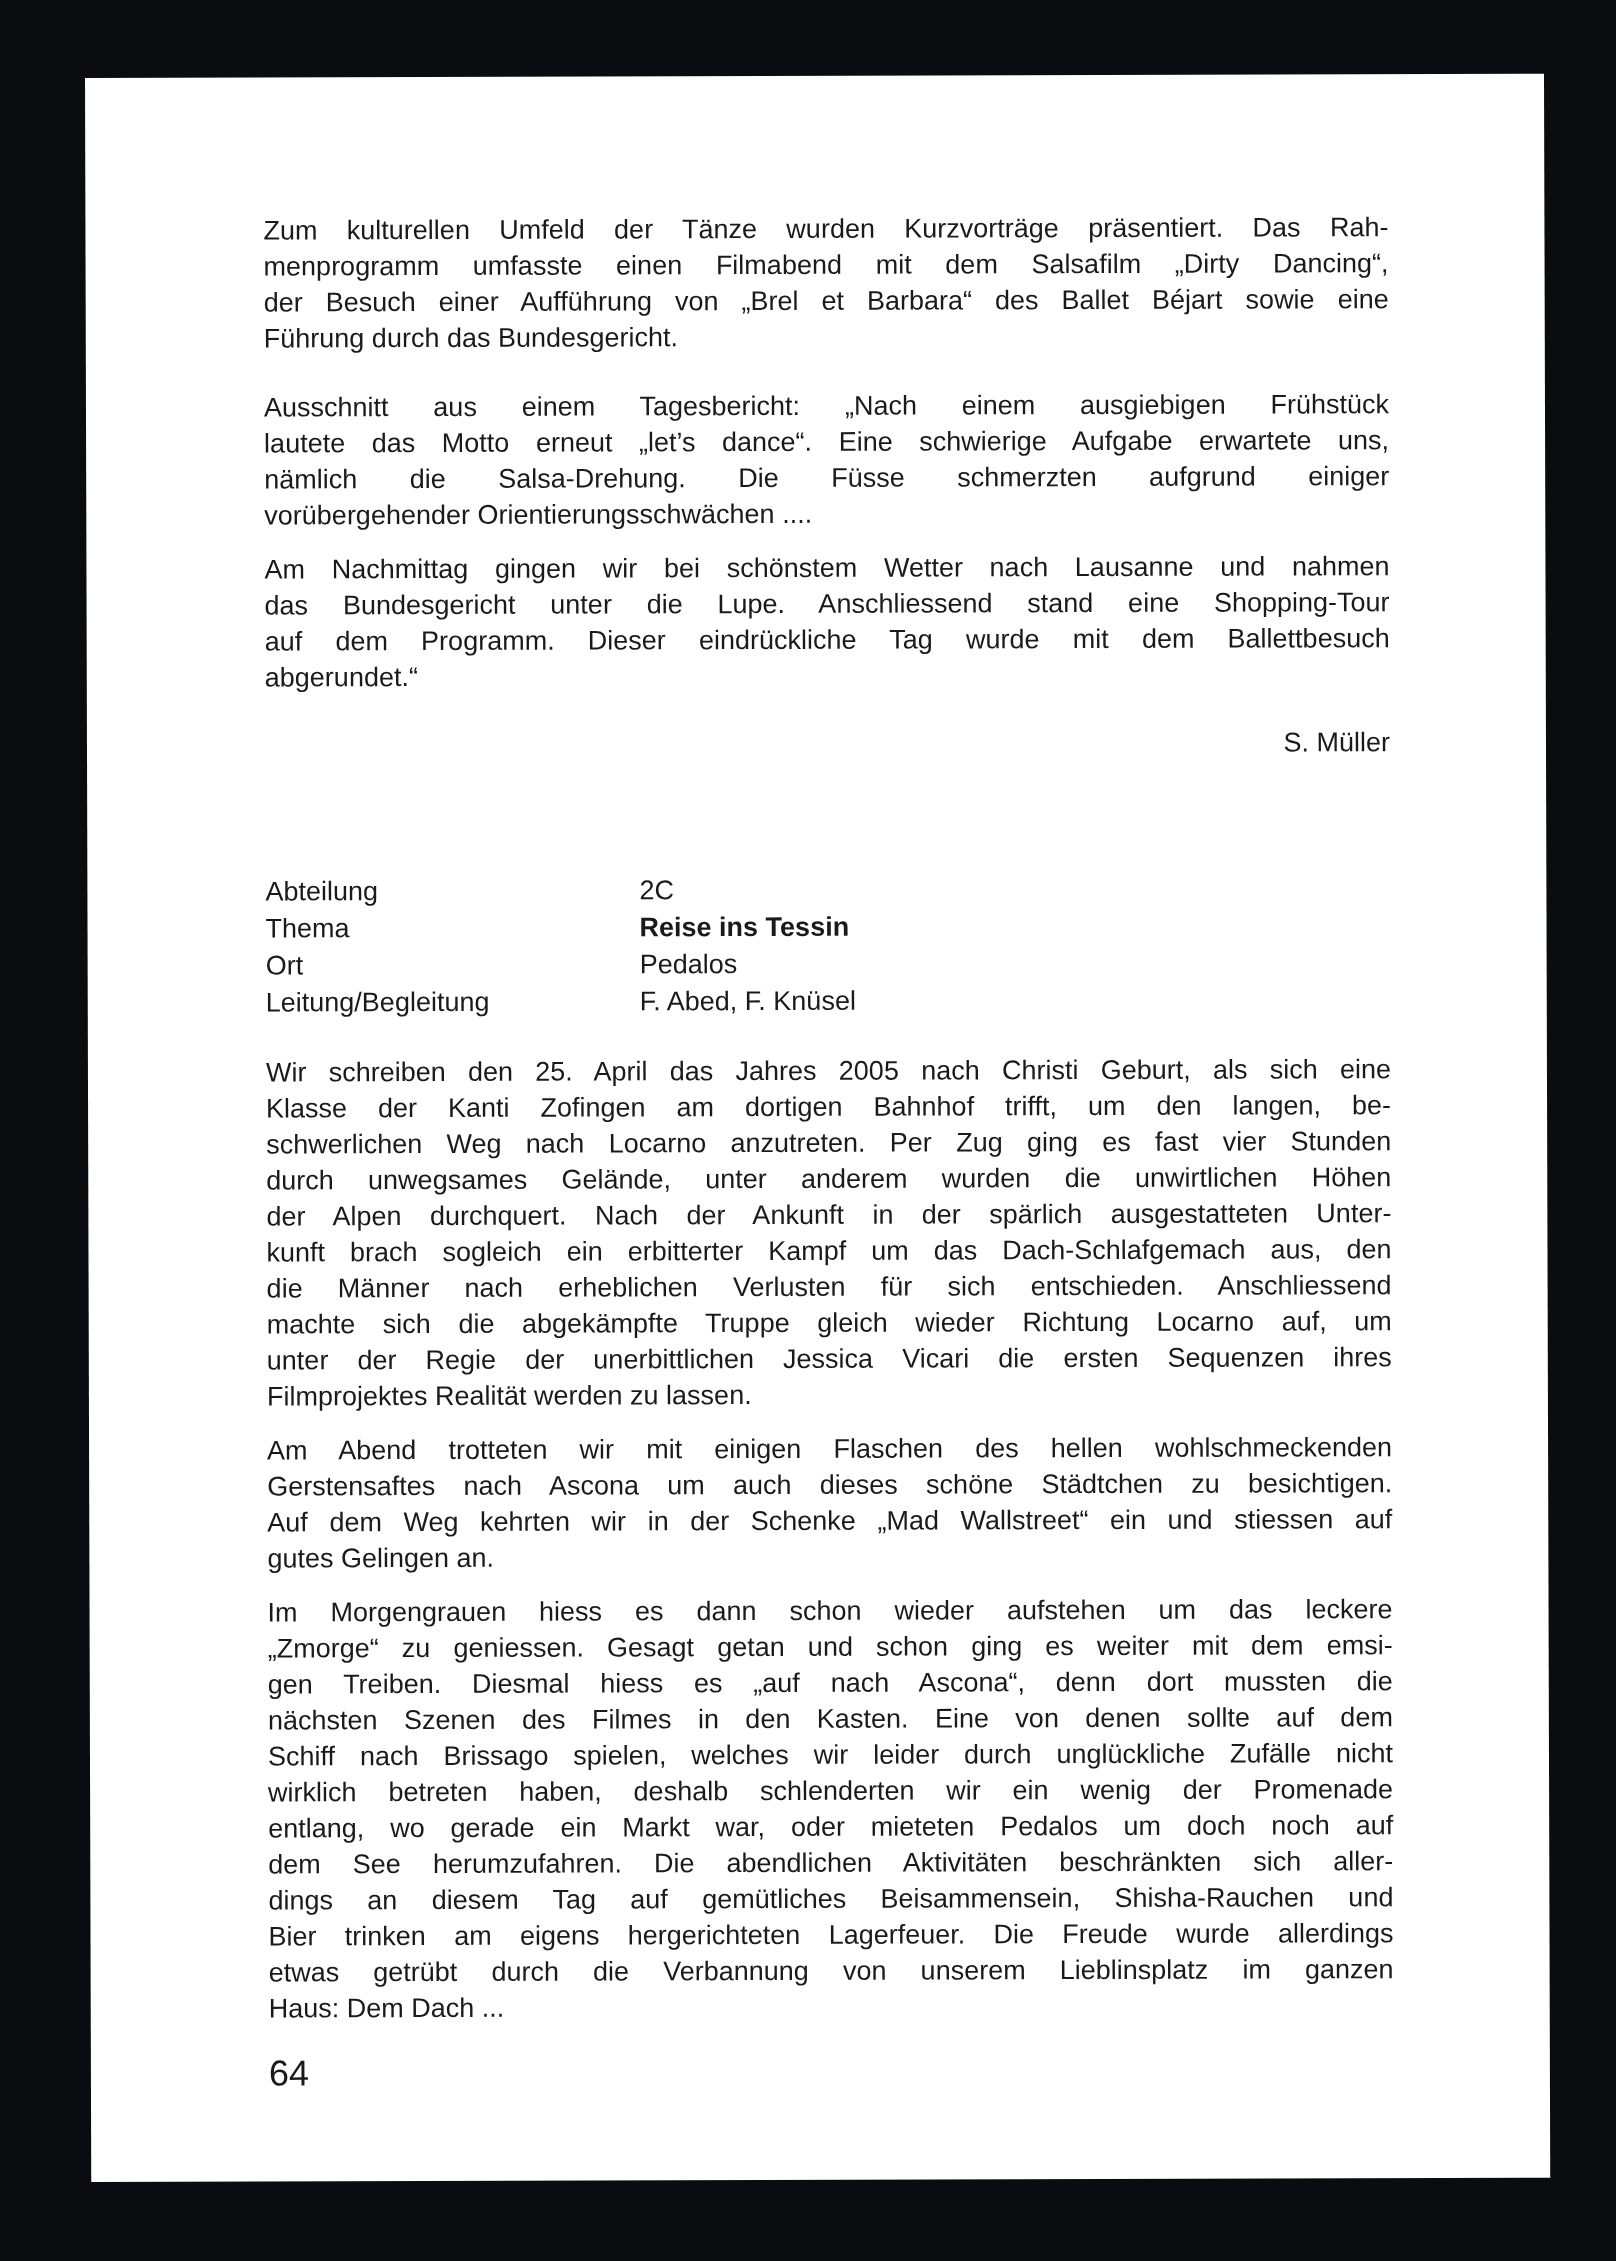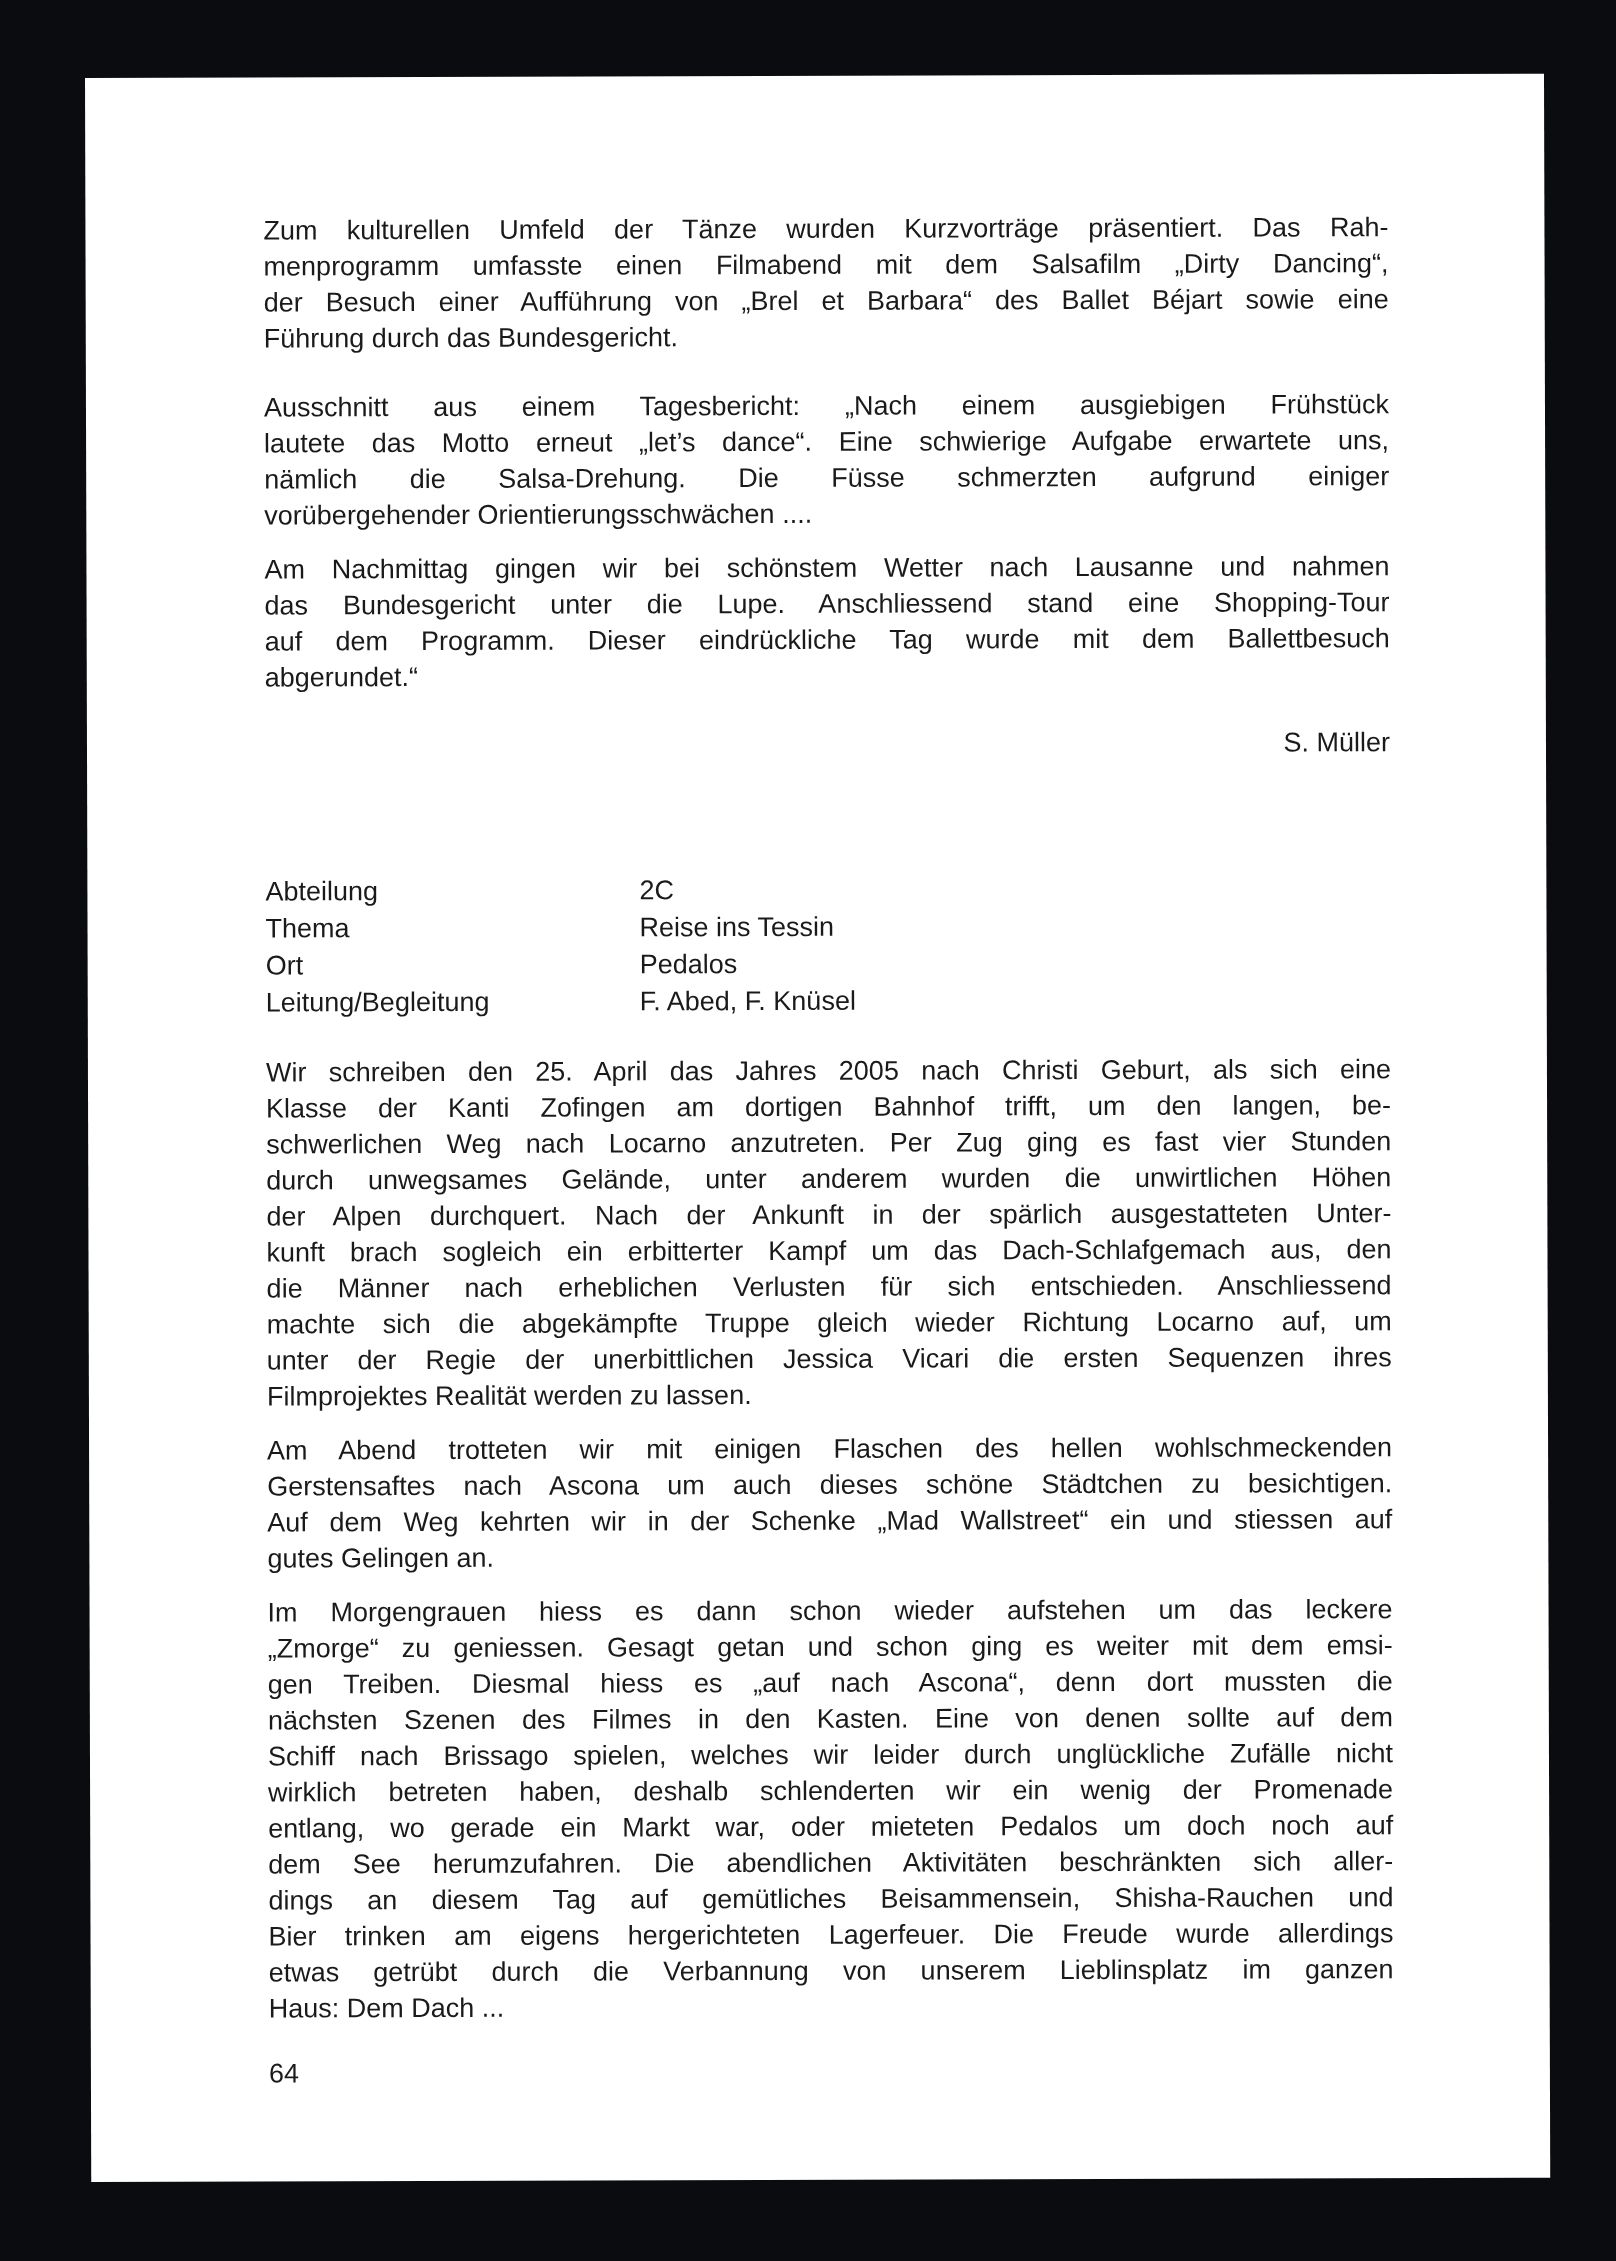--- a/index.html
+++ b/index.html
@@ -36,24 +36,24 @@
     .signature {
       position: absolute; left: 178px; width: 1125px;
       font-size: 27px; line-height: 36px; text-align: right;
     }
     .info {
       position: absolute; left: 178px; width: 808px;
       font-size: 27px;
     }
     .info-row { display: flex; height: 37px; line-height: 37px; }
     .info-label { width: 374px; }
-    .info-value.bold { font-weight: normal; }
+    .info-value.bold { font-weight: bold; }
     .page-number {
       position: absolute; left: 178px;
-      font-size: 27px; line-height: 36px;
+      font-size: 36px; line-height: 36px;
     }
   </style>
 </head>
 <body>
 
 <div class="page">
 
   <div class="block" style="top:135px">
       <span class="line">Zum kulturellen Umfeld der Tänze wurden Kurzvorträge präsentiert. Das Rah-</span>
       <span class="line">menprogramm umfasste einen Filmabend mit dem Salsafilm „Dirty Dancing“,</span>

